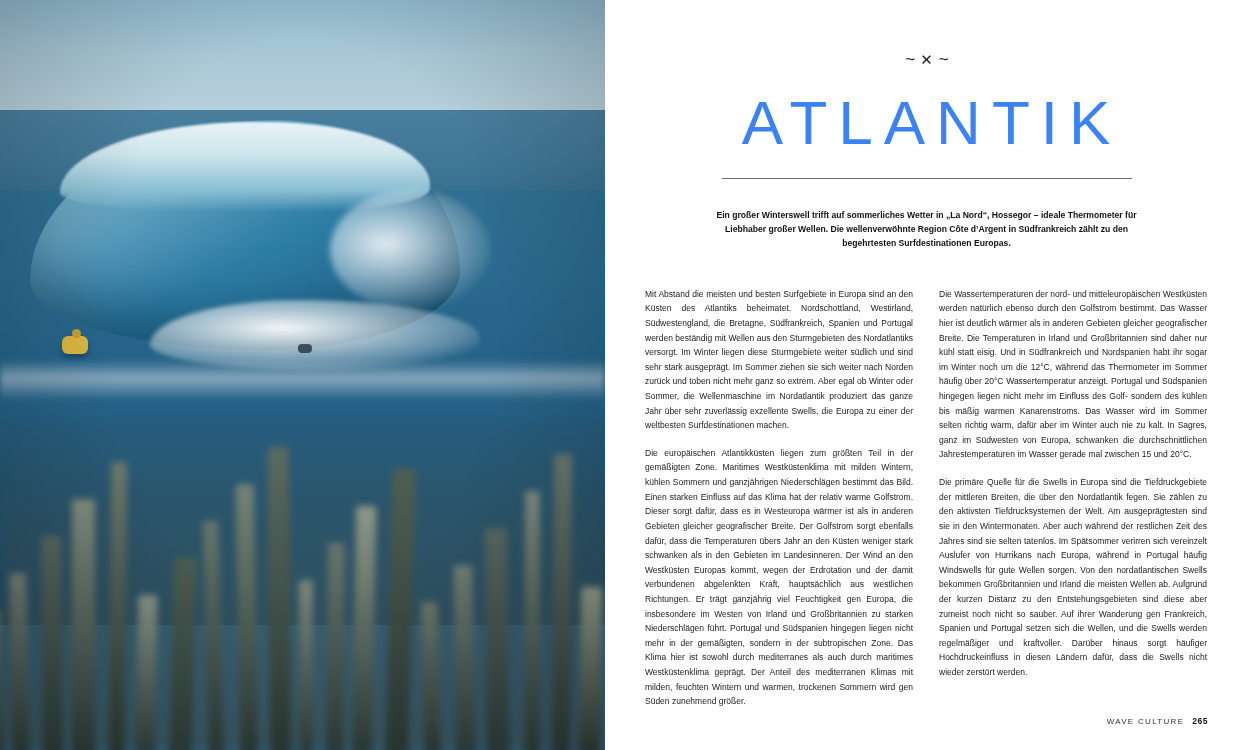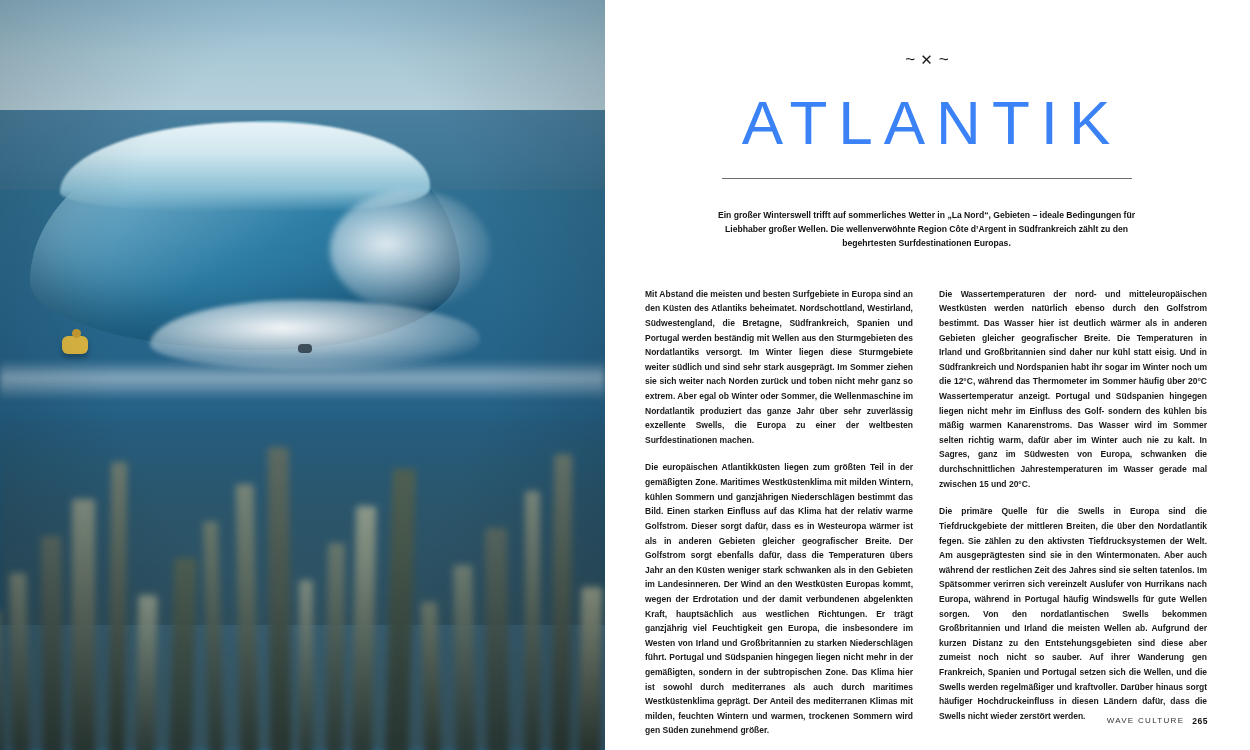--- a/index.html
+++ b/index.html
@@ -168,28 +168,27 @@
     margin-top: 36px;
   }
   .col { width: 268px; }
   .col p {
     margin: 0 0 13px 0;
     font-size: 8.5px;
     line-height: 1.72;
     color: #1a1a1a;
     text-align: justify;
     hyphens: auto;
-    font-weight: bold;
   }
   .footer {
     position: absolute;
     right: 42px;
     bottom: 24px;
     display: flex;
-    align-items: flex-start;
+    align-items: center;
     gap: 8px;
     font-size: 8px;
     letter-spacing: 1.3px;
     color: #333;
   }
   .footer .pagenum {
     font-weight: bold;
     color: #111;
     letter-spacing: 0.5px;
     font-size: 8.5px;
@@ -246,21 +245,21 @@
     <div class="masthead">
       <div class="ornament">
         <span class="swirl">~</span>
         <span class="x">✕</span>
         <span class="swirl">~</span>
       </div>
 
       <h1 class="title">ATLANTIK</h1>
       <div class="rule"></div>
 
-      <div class="standfirst">Ein großer Winterswell trifft auf sommerliches Wetter in „La Nord“, Gebieten – ideale Bedingungen für Liebhaber großer Wellen. Die wellenverwöhnte Region Côte d’Argent in Südfrankreich zählt zu den begehrtesten Surfdestinationen Europas.</div>
+      <div class="standfirst">Ein großer Winterswell trifft auf sommerliches Wetter in „La Nord“, Hossegor – ideale Thermometer für Liebhaber großer Wellen. Die wellenverwöhnte Region Côte d’Argent in Südfrankreich zählt zu den begehrtesten Surfdestinationen Europas.</div>
     </div>
 
     <div class="columns">
       <div class="col">
         <p>Mit Abstand die meisten und besten Surfgebiete in Europa sind an den Küsten des Atlantiks beheimatet. Nordschottland, Westirland, Südwestengland, die Bretagne, Südfrankreich, Spanien und Portugal werden beständig mit Wellen aus den Sturmgebieten des Nordatlantiks versorgt. Im Winter liegen diese Sturmgebiete weiter südlich und sind sehr stark ausgeprägt. Im Sommer ziehen sie sich weiter nach Norden zurück und toben nicht mehr ganz so extrem. Aber egal ob Winter oder Sommer, die Wellenmaschine im Nordatlantik produziert das ganze Jahr über sehr zuverlässig exzellente Swells, die Europa zu einer der weltbesten Surfdestinationen machen.</p>
         <p>Die europäischen Atlantikküsten liegen zum größten Teil in der gemäßigten Zone. Maritimes Westküstenklima mit milden Wintern, kühlen Sommern und ganzjährigen Niederschlägen bestimmt das Bild. Einen starken Einfluss auf das Klima hat der relativ warme Golfstrom. Dieser sorgt dafür, dass es in Westeuropa wärmer ist als in anderen Gebieten gleicher geografischer Breite. Der Golfstrom sorgt ebenfalls dafür, dass die Temperaturen übers Jahr an den Küsten weniger stark schwanken als in den Gebieten im Landesinneren. Der Wind an den Westküsten Europas kommt, wegen der Erdrotation und der damit verbundenen abgelenkten Kraft, hauptsächlich aus westlichen Richtungen. Er trägt ganzjährig viel Feuchtigkeit gen Europa, die insbesondere im Westen von Irland und Großbritannien zu starken Niederschlägen führt. Portugal und Südspanien hingegen liegen nicht mehr in der gemäßigten, sondern in der subtropischen Zone. Das Klima hier ist sowohl durch mediterranes als auch durch maritimes Westküstenklima geprägt. Der Anteil des mediterranen Klimas mit milden, feuchten Wintern und warmen, trockenen Sommern wird gen Süden zunehmend größer.</p>
       </div>
       <div class="col">
         <p>Die Wassertemperaturen der nord- und mitteleuropäischen Westküsten werden natürlich ebenso durch den Golfstrom bestimmt. Das Wasser hier ist deutlich wärmer als in anderen Gebieten gleicher geografischer Breite. Die Temperaturen in Irland und Großbritannien sind daher nur kühl statt eisig. Und in Südfrankreich und Nordspanien habt ihr sogar im Winter noch um die 12°C, während das Thermometer im Sommer häufig über 20°C Wassertemperatur anzeigt. Portugal und Südspanien hingegen liegen nicht mehr im Einfluss des Golf- sondern des kühlen bis mäßig warmen Kanarenstroms. Das Wasser wird im Sommer selten richtig warm, dafür aber im Winter auch nie zu kalt. In Sagres, ganz im Südwesten von Europa, schwanken die durchschnittlichen Jahrestemperaturen im Wasser gerade mal zwischen 15 und 20°C.</p>
         <p>Die primäre Quelle für die Swells in Europa sind die Tiefdruckgebiete der mittleren Breiten, die über den Nordatlantik fegen. Sie zählen zu den aktivsten Tiefdrucksystemen der Welt. Am ausgeprägtesten sind sie in den Wintermonaten. Aber auch während der restlichen Zeit des Jahres sind sie selten tatenlos. Im Spätsommer verirren sich vereinzelt Auslufer von Hurrikans nach Europa, während in Portugal häufig Windswells für gute Wellen sorgen. Von den nordatlantischen Swells bekommen Großbritannien und Irland die meisten Wellen ab. Aufgrund der kurzen Distanz zu den Entstehungsgebieten sind diese aber zumeist noch nicht so sauber. Auf ihrer Wanderung gen Frankreich, Spanien und Portugal setzen sich die Wellen, und die Swells werden regelmäßiger und kraftvoller. Darüber hinaus sorgt häufiger Hochdruckeinfluss in diesen Ländern dafür, dass die Swells nicht wieder zerstört werden.</p>

